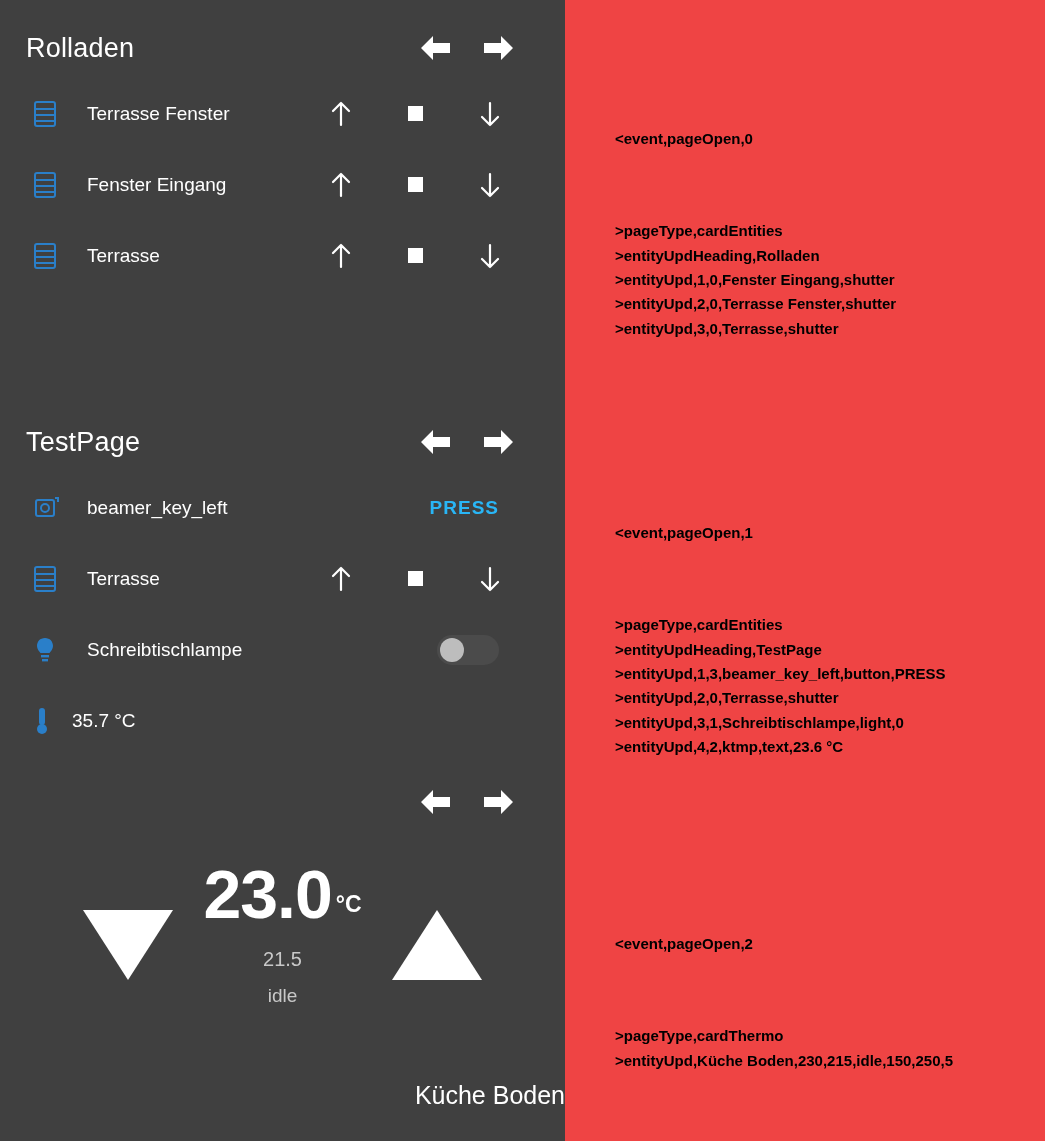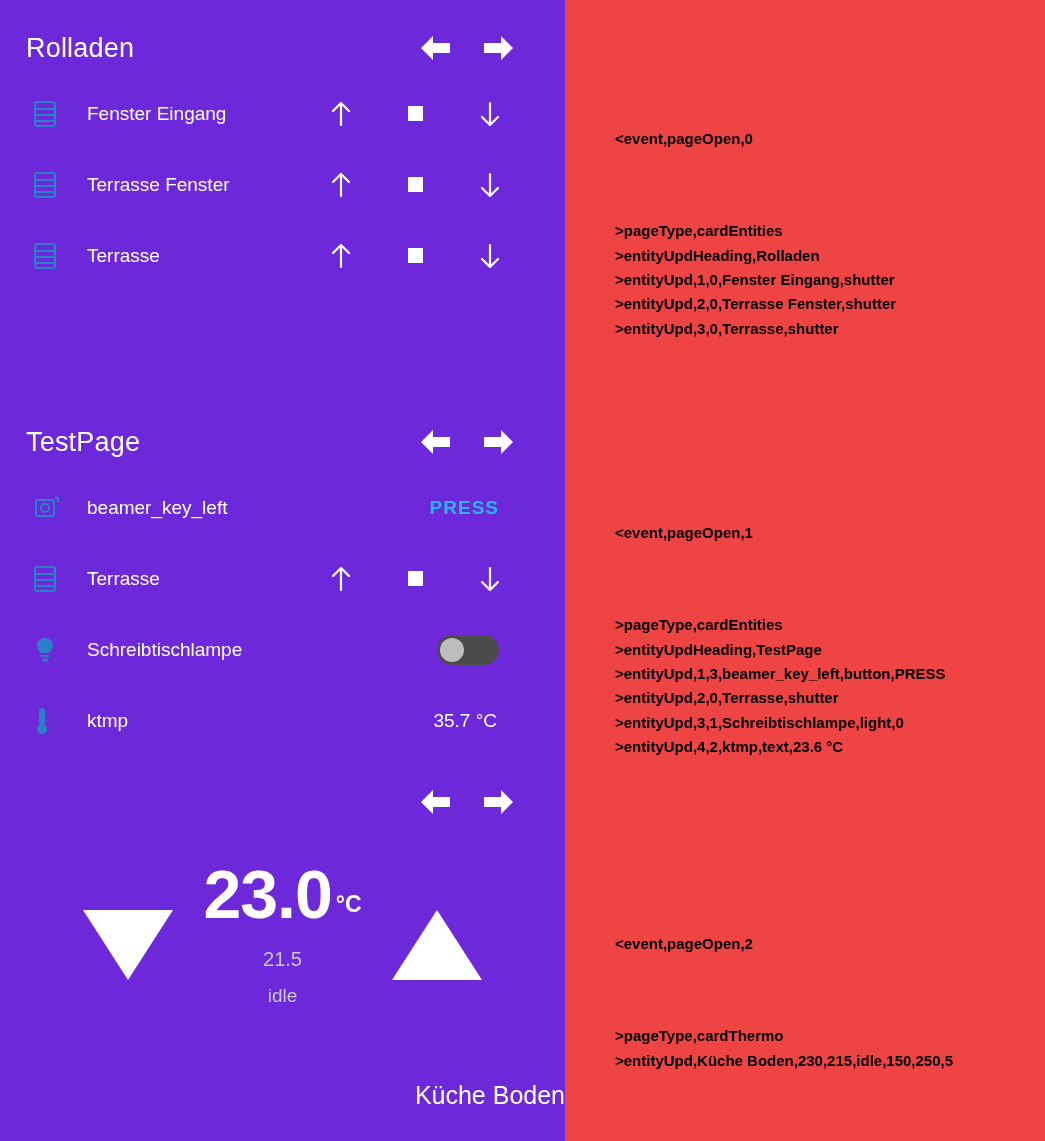--- a/index.html
+++ b/index.html
@@ -13,21 +13,21 @@
     font-family: "Liberation Sans", sans-serif;
     position: relative;
     overflow: hidden;
   }
   .panel {
     position: absolute;
     top: 0;
     left: 0;
     width: 565px;
     height: 1141px;
-    background: #6d28d9;
+    background: #404040;
   }
   .docs {
     position: absolute;
     top: 0;
     left: 565px;
     width: 480px;
     height: 1141px;
     background: #ef4444;
   }
 
@@ -244,21 +244,21 @@
 
       <div class="row">
         <div class="row-icon">
           <svg width="22" height="26" viewBox="0 0 22 26">
             <rect x="1" y="1" width="20" height="24" rx="2" fill="none" stroke="#2a7fc9" stroke-width="2"></rect>
             <line x1="1" y1="8" x2="21" y2="8" stroke="#2a7fc9" stroke-width="2"></line>
             <line x1="1" y1="14" x2="21" y2="14" stroke="#2a7fc9" stroke-width="2"></line>
             <line x1="1" y1="20" x2="21" y2="20" stroke="#2a7fc9" stroke-width="2"></line>
           </svg>
         </div>
-        <div class="row-label">Fenster Eingang</div>
+        <div class="row-label">Terrasse Fenster</div>
         <div class="ctrl-group">
           <span class="ctrl">
             <svg width="24" height="28" viewBox="0 0 24 28">
                 <path d="M12 3 L12 25 M12 3 L4 11 M12 3 L20 11" stroke="#ffffff" stroke-width="2.2" fill="none" stroke-linecap="round"></path>
               </svg>
           </span>
           <span class="ctrl">
               <span class="stop-square"></span>
             </span>
           <span class="ctrl">
@@ -271,21 +271,21 @@
 
       <div class="row">
         <div class="row-icon">
           <svg width="22" height="26" viewBox="0 0 22 26">
             <rect x="1" y="1" width="20" height="24" rx="2" fill="none" stroke="#2a7fc9" stroke-width="2"></rect>
             <line x1="1" y1="8" x2="21" y2="8" stroke="#2a7fc9" stroke-width="2"></line>
             <line x1="1" y1="14" x2="21" y2="14" stroke="#2a7fc9" stroke-width="2"></line>
             <line x1="1" y1="20" x2="21" y2="20" stroke="#2a7fc9" stroke-width="2"></line>
           </svg>
         </div>
-        <div class="row-label">Terrasse Fenster</div>
+        <div class="row-label">Fenster Eingang</div>
         <div class="ctrl-group">
           <span class="ctrl">
             <svg width="24" height="28" viewBox="0 0 24 28">
                 <path d="M12 3 L12 25 M12 3 L4 11 M12 3 L20 11" stroke="#ffffff" stroke-width="2.2" fill="none" stroke-linecap="round"></path>
               </svg>
           </span>
           <span class="ctrl">
               <span class="stop-square"></span>
             </span>
           <span class="ctrl">
@@ -397,21 +397,20 @@
           </div>
       </div>
 
       <div class="row">
         <div class="row-icon">
           <svg width="16" height="30" viewBox="0 0 16 30">
             <rect x="5" y="2" width="6" height="17" rx="3" fill="#2a7fc9"></rect>
             <circle cx="8" cy="23" r="5" fill="#2a7fc9"></circle>
           </svg>
         </div>
-        <div class="row-label">ktmp</div>
         <div class="value-text">35.7 °C</div>
       </div>
 
     </div>
   </div>
 
   <div class="card" style="top:772px; height:369px;">
     <div class="card-header" style="justify-content:flex-end;">
       <div class="nav-arrows">
         <span class="arrow">

